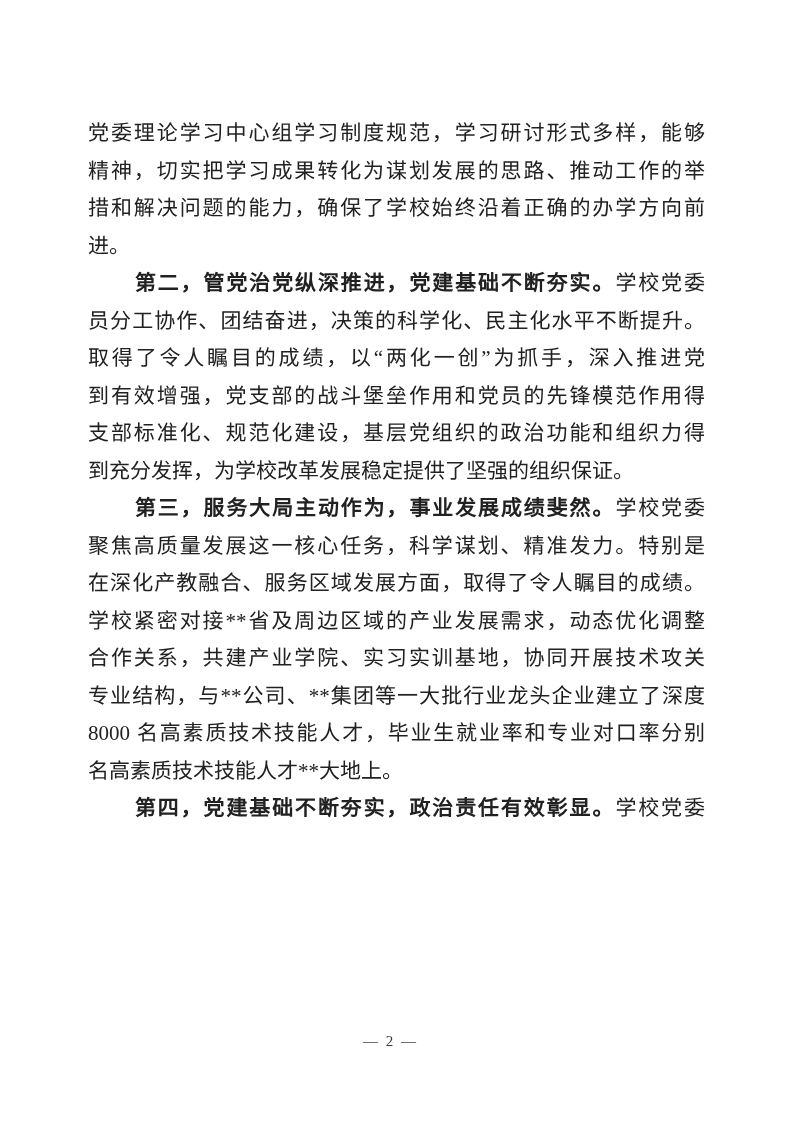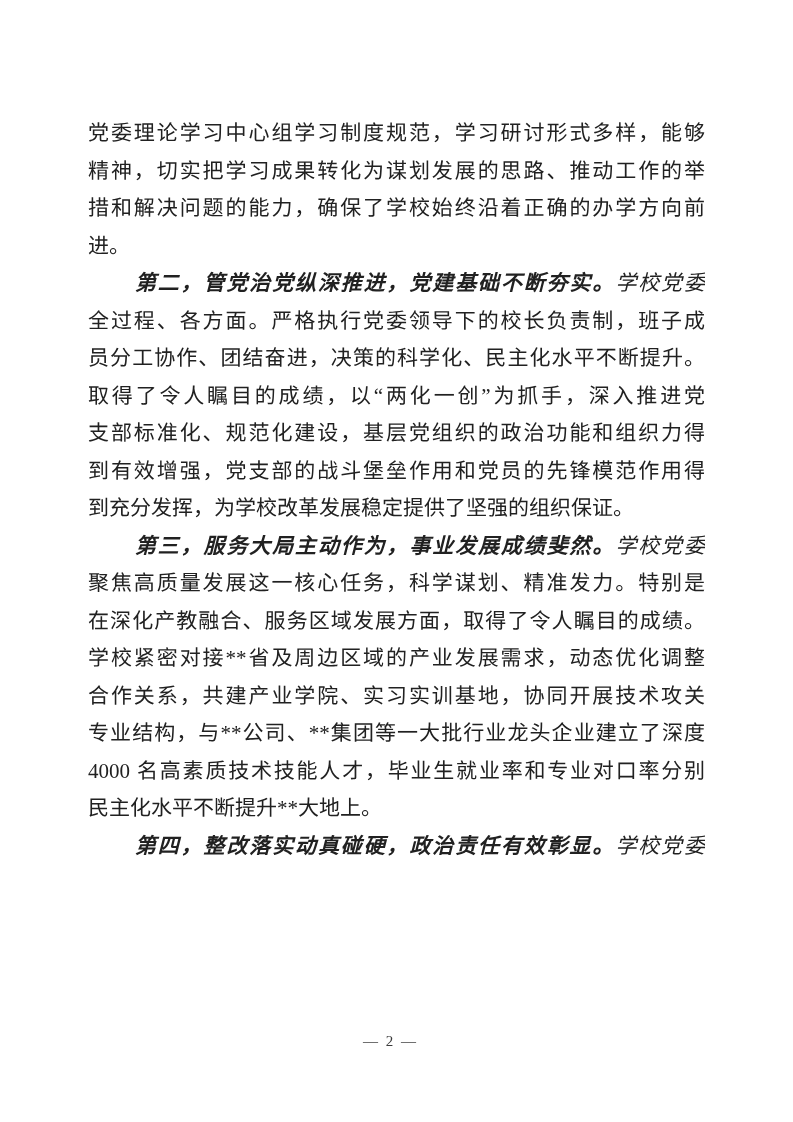--- a/index.html
+++ b/index.html
@@ -31,21 +31,20 @@
     text-justify: inter-character;
     height: 37.5px;
     overflow: hidden;
     white-space: normal;
   }
   .line.noJust {
     text-align-last: left;
   }
   .line.indent {
     padding-left: 47px;
-    font-style: italic;
   }
   .lead {
     font-weight: bold;
   }
   .footer {
     position: absolute;
     left: 0;
     top: 1030px;
     width: 100%;
     text-align: center;
@@ -61,37 +60,36 @@
 <div class="page">
   <div class="content">
       <div class="para">
         <div class="line"><span>党委理论学习中心组学习制度规范，学习研讨形式多样，能够</span></div>
         <div class="line"><span>精神，切实把学习成果转化为谋划发展的思路、推动工作的举</span></div>
         <div class="line"><span>措和解决问题的能力，确保了学校始终沿着正确的办学方向前</span></div>
         <div class="line noJust"><span>进。</span></div>
       </div>
       <div class="para">
         <div class="line indent"><span class="lead">第二，管党治党纵深推进，党建基础不断夯实。</span><span>学校党委</span></div>
-        <div class="line"><span>全过程、各方面。严格执行党委领导下的校长负责制，班子成</span></div>
         <div class="line"><span>员分工协作、团结奋进，决策的科学化、民主化水平不断提升。</span></div>
         <div class="line"><span>取得了令人瞩目的成绩，以“两化一创”为抓手，深入推进党</span></div>
+        <div class="line"><span>到有效增强，党支部的战斗堡垒作用和党员的先锋模范作用得</span></div>
         <div class="line"><span>支部标准化、规范化建设，基层党组织的政治功能和组织力得</span></div>
-        <div class="line"><span>到有效增强，党支部的战斗堡垒作用和党员的先锋模范作用得</span></div>
         <div class="line noJust"><span>到充分发挥，为学校改革发展稳定提供了坚强的组织保证。</span></div>
       </div>
       <div class="para">
         <div class="line indent"><span class="lead">第三，服务大局主动作为，事业发展成绩斐然。</span><span>学校党委</span></div>
         <div class="line"><span>聚焦高质量发展这一核心任务，科学谋划、精准发力。特别是</span></div>
         <div class="line"><span>在深化产教融合、服务区域发展方面，取得了令人瞩目的成绩。</span></div>
         <div class="line"><span>学校紧密对接**省及周边区域的产业发展需求，动态优化调整</span></div>
         <div class="line"><span>合作关系，共建产业学院、实习实训基地，协同开展技术攻关</span></div>
         <div class="line"><span>专业结构，与**公司、**集团等一大批行业龙头企业建立了深度</span></div>
-        <div class="line"><span>4000 名高素质技术技能人才，毕业生就业率和专业对口率分别</span></div>
-        <div class="line noJust"><span>民主化水平不断提升**大地上。</span></div>
+        <div class="line"><span>8000 名高素质技术技能人才，毕业生就业率和专业对口率分别</span></div>
+        <div class="line noJust"><span>名高素质技术技能人才**大地上。</span></div>
       </div>
       <div class="para">
-        <div class="line indent"><span class="lead">第四，整改落实动真碰硬，政治责任有效彰显。</span><span>学校党委</span></div>
+        <div class="line indent"><span class="lead">第四，党建基础不断夯实，政治责任有效彰显。</span><span>学校党委</span></div>
       </div>
     </div>
   <div class="footer">
     <span>— 2 —</span>
   </div>
 </div>
 
 </body></html>

